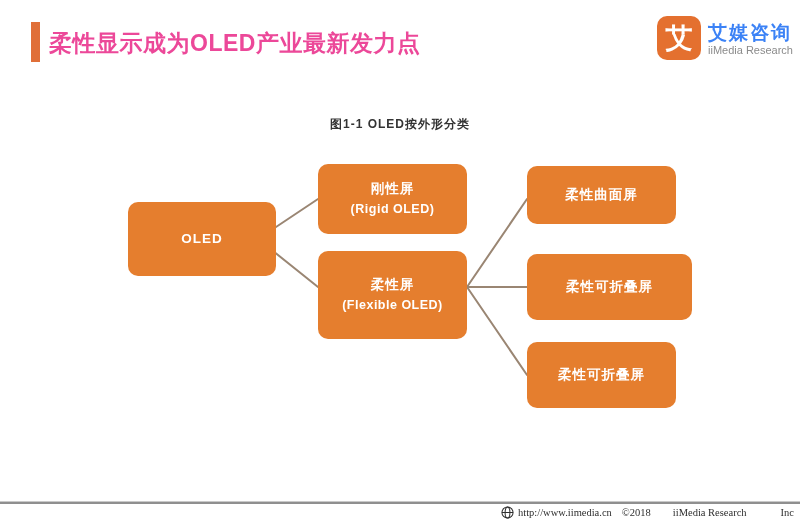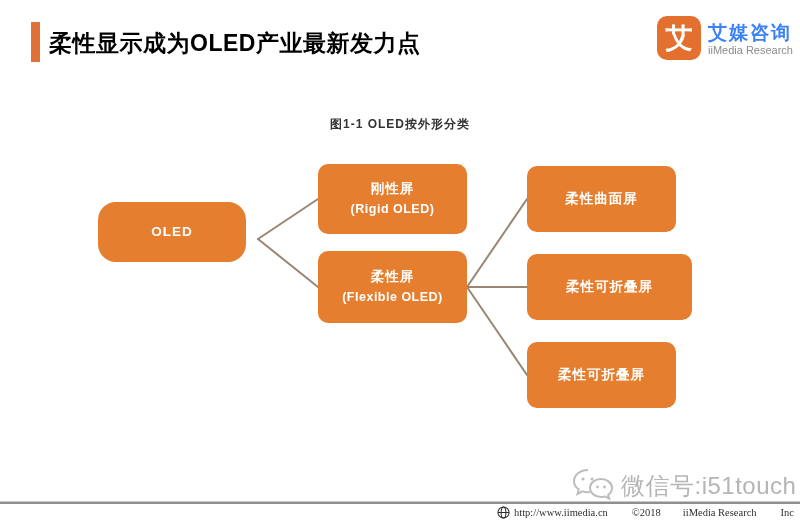--- a/index.html
+++ b/index.html
@@ -4,21 +4,21 @@
 <style>
   html,body{margin:0;padding:0;background:#fff;}
   #canvas{
     position:relative;width:800px;height:521px;background:#ffffff;
     font-family:"Liberation Sans","DejaVu Sans",sans-serif;overflow:hidden;
   }
   
   .accent-bar{position:absolute;left:31px;top:22px;width:9px;height:40px;background:#e06f38;}
   .page-title{
     position:absolute;left:49px;top:28px;font-size:23px;font-weight:bold;
-    color:#000000;letter-spacing:0.5px;white-space:nowrap;
+    color:#ec4899;letter-spacing:0.5px;white-space:nowrap;
   }
   .logo{position:absolute;left:657px;top:15px;width:140px;height:48px;}
   .logo-mark{
     position:absolute;left:0;top:1px;width:44px;height:44px;background:#e4702f;
     border-radius:10px;color:#fff;font-size:27px;font-weight:bold;
     display:flex;align-items:center;justify-content:center;
   }
   .logo-cn{position:absolute;left:51px;top:5px;font-size:19px;font-weight:bold;color:#3b82f6;white-space:nowrap;letter-spacing:2px;}
   .logo-en{position:absolute;left:51px;top:29px;font-size:11px;color:#8b8b8b;white-space:nowrap;}
   
@@ -28,41 +28,41 @@
   }
   
   .connectors{position:absolute;left:0;top:0;width:800px;height:521px;pointer-events:none;}
   .node{
     position:absolute;background:#e57e2e;border-radius:10px;color:#fff;
     display:flex;flex-direction:column;align-items:center;justify-content:center;
     font-weight:bold;text-align:center;line-height:1.55;
   }
   .node .cn{font-size:13.5px;letter-spacing:1px;}
   .node .en{font-size:12.5px;font-weight:bold;letter-spacing:0.5px;}
-  #node-oled{left:98px;top:202px;width:148px;height:60px;font-size:14px;letter-spacing:1px;border-radius:18px;}
+  #node-oled{left:128px;top:202px;width:148px;height:74px;font-size:14px;letter-spacing:1px;}
   #node-rigid{left:318px;top:164px;width:149px;height:70px;}
-  #node-flexible{left:318px;top:251px;width:149px;height:72px;}
-  #node-curved{left:527px;top:166px;width:149px;height:66px;}
+  #node-flexible{left:318px;top:251px;width:149px;height:88px;}
+  #node-curved{left:527px;top:166px;width:149px;height:58px;}
   #node-foldable{left:527px;top:254px;width:165px;height:66px;}
   #node-rollable{left:527px;top:342px;width:149px;height:66px;}
   
   .watermark{position:absolute;left:571px;top:466px;height:40px;display:flex;align-items:center;color:#b5b5b5;}
   .wm-icon{width:44px;height:38px;margin-right:6px;}
   .wm-text{font-size:24px;color:#b5b5b5;white-space:nowrap;letter-spacing:0.5px;}
   
   .footer-rule{position:absolute;left:0;top:501px;width:800px;height:2px;background:#8f8f8f;border-top:1px solid #c9c9c9;}
   .footer{
     position:absolute;right:6px;top:506px;display:flex;align-items:center;
     font-family:Liberation Serif, serif;
     font-size:10.5px;color:#2e2e2e;white-space:nowrap;
   }
   .footer .globe{width:13px;height:13px;margin-right:4px;}
-  .footer .gap1{margin-left:24px;text-align:center;}
+  .footer .gap1{margin-left:10px;text-align:center;}
   .footer .gap2{margin-left:22px;}
-  .footer .gap3{margin-left:24px;}
+  .footer .gap3{margin-left:34px;}
 </style>
 </head>
 <body>
 
 <div id="canvas">
 
   <div class="accent-bar"></div>
   <div class="page-title">柔性显示成为OLED产业最新发力点</div>
 
   <div class="logo">
@@ -102,35 +102,20 @@
   </div>
 
   <div class="node" id="node-foldable">
     <span class="cn">柔性可折叠屏</span>
   </div>
 
   <div class="node" id="node-rollable">
     <span class="cn">柔性可折叠屏</span>
   </div>
 
-  <div class="watermark">
-    <svg class="wm-icon" viewBox="0 0 44 38" xmlns="http://www.w3.org/2000/svg">
-      <g stroke="#bdbdbd" stroke-width="2" fill="none">
-        <path d="M17 3 C9 3 3 8 3 14 c0 3.4 1.8 6.4 4.7 8.4 L6.5 27 l5-2.6 c1.7 0.5 3.6 0.8 5.5 0.8 0.6 0 1.2 0 1.8-0.1"></path>
-        <path d="M30 12 c-6.1 0-11 4-11 9 0 5 4.9 9 11 9 1.4 0 2.8-0.2 4-0.6 l4.2 2.2 -1-3.8 c2.4-1.6 3.8-4.1 3.8-6.8 0-5-4.9-9-11-9z"></path>
-      </g>
-      <g fill="#bdbdbd">
-        <circle cx="12" cy="12" r="1.6"></circle>
-        <circle cx="21" cy="12" r="1.6"></circle>
-        <circle cx="26.5" cy="20" r="1.4"></circle>
-        <circle cx="33.5" cy="20" r="1.4"></circle>
-      </g>
-    </svg>
-    <span class="wm-text">微信号:i51touch</span>
-  </div>
 
   <div class="footer-rule"></div>
   <div class="footer">
     <svg class="globe" viewBox="0 0 14 14" xmlns="http://www.w3.org/2000/svg">
       <g stroke="#2e2e2e" stroke-width="1.1" fill="none">
         <circle cx="7" cy="7" r="6"></circle>
         <ellipse cx="7" cy="7" rx="2.6" ry="6"></ellipse>
         <line x1="1" y1="7" x2="13" y2="7"></line>
       </g>
     </svg>

